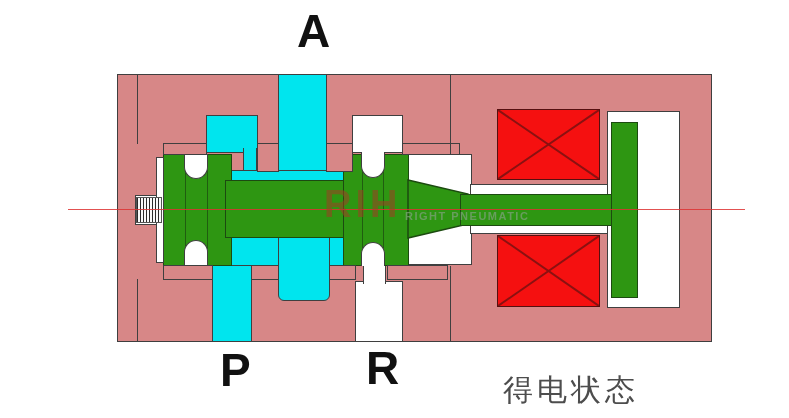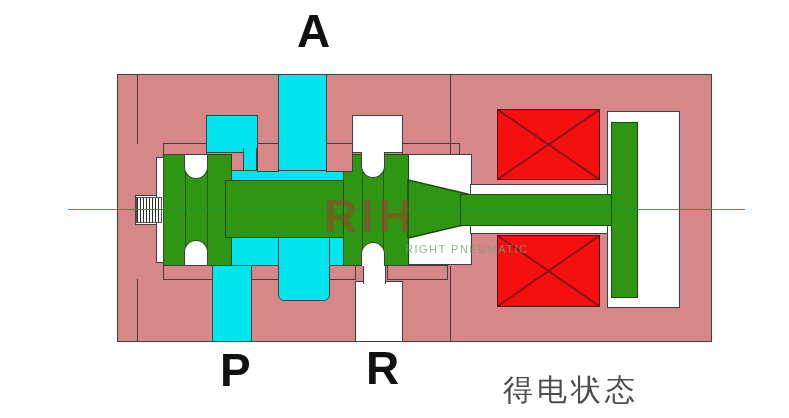--- a/index.html
+++ b/index.html
@@ -16,26 +16,26 @@
   .grooveline{width:1px;background:var(--spool-edge);opacity:.75;}
   .dome-b{border-radius:0 0 12px 12px;}
   .dome-t{border-radius:12px 12px 0 0;}
   .spring{background:repeating-linear-gradient(90deg,#2b2b2b 0 1px,#fafafa 1px 3px);
           border:1px solid #555;}
   .centerline{height:1px;background:var(--centerline-red);opacity:.85;}
   .portlabel{position:absolute;font-weight:900;font-size:46px;color:var(--label-black);
              line-height:1;letter-spacing:0;}
   .caption{position:absolute;font-family:"Liberation Serif","DejaVu Serif",serif;
            font-size:30px;color:var(--caption-gray);letter-spacing:4px;font-weight:500;text-align:center;}
-  .wm-brand{position:absolute;font-size:46px;font-weight:900;letter-spacing:4px;
-            color:rgba(160,62,35,.55);line-height:1;margin-top:8px;}
+  .wm-brand{position:absolute;font-size:38px;font-weight:900;letter-spacing:4px;
+            color:rgba(160,62,35,.55);line-height:1;}
   .wm-cn{position:absolute;font-size:28px;font-weight:700;letter-spacing:2px;
          color:rgba(125,145,130,.62);line-height:1;}
-  .wm-en{position:absolute;font-size:11px;font-weight:400;letter-spacing:1.5px;
-         color:rgba(120,160,115,.78);line-height:1;margin-top:33px;}
+  .wm-en{position:absolute;font-size:11px;font-weight:700;letter-spacing:1.5px;
+         color:rgba(120,160,115,.78);line-height:1;}
 </style>
 </head>
 <body>
 
 <div class="stage">
 
   <div class="abs pink" style="left:117px;top:74px;width:595px;height:268px;border-width:1.5px;"></div>
 
   <div class="abs cyan" style="left:278px;top:74px;width:49px;height:98px;"></div>
   <div class="abs cyan" style="left:206px;top:115px;width:52px;height:38px;"></div>

